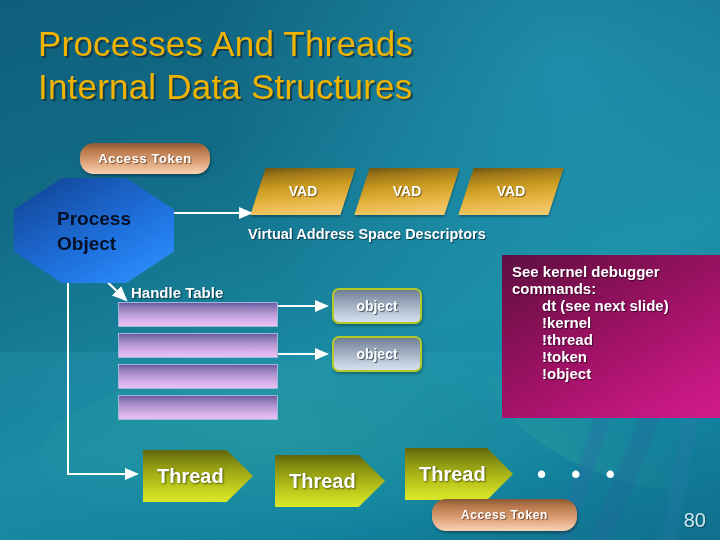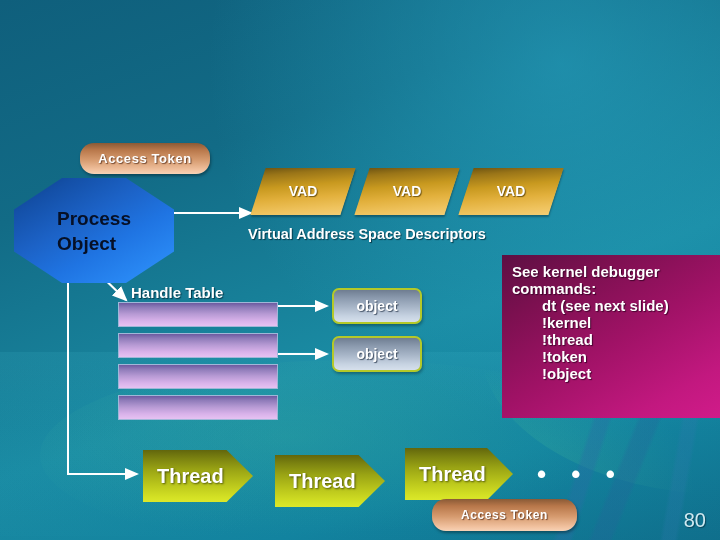--- a/index.html
+++ b/index.html
@@ -173,20 +173,22 @@
 <body>
 
 <div id="slide">
 
   <div class="bg-band"></div>
   <div class="swoosh sw4"></div>
   <div class="swoosh sw1"></div>
   <div class="swoosh sw3"></div>
   <div class="swoosh sw2"></div>
 
+  <div id="title">Processes And Threads
+Internal Data Structures</div>
 
   <svg id="connectors">
     <defs>
       <marker id="ah" markerWidth="7" markerHeight="7" refX="6" refY="3" orient="auto">
         <path d="M0,0 L7,3 L0,6 z" fill="#ffffff"></path>
       </marker>
     </defs>
 
     <line x1="174" y1="213" x2="251" y2="213" stroke="#ffffff" stroke-width="2" marker-end="url(#ah)"></line>
 

